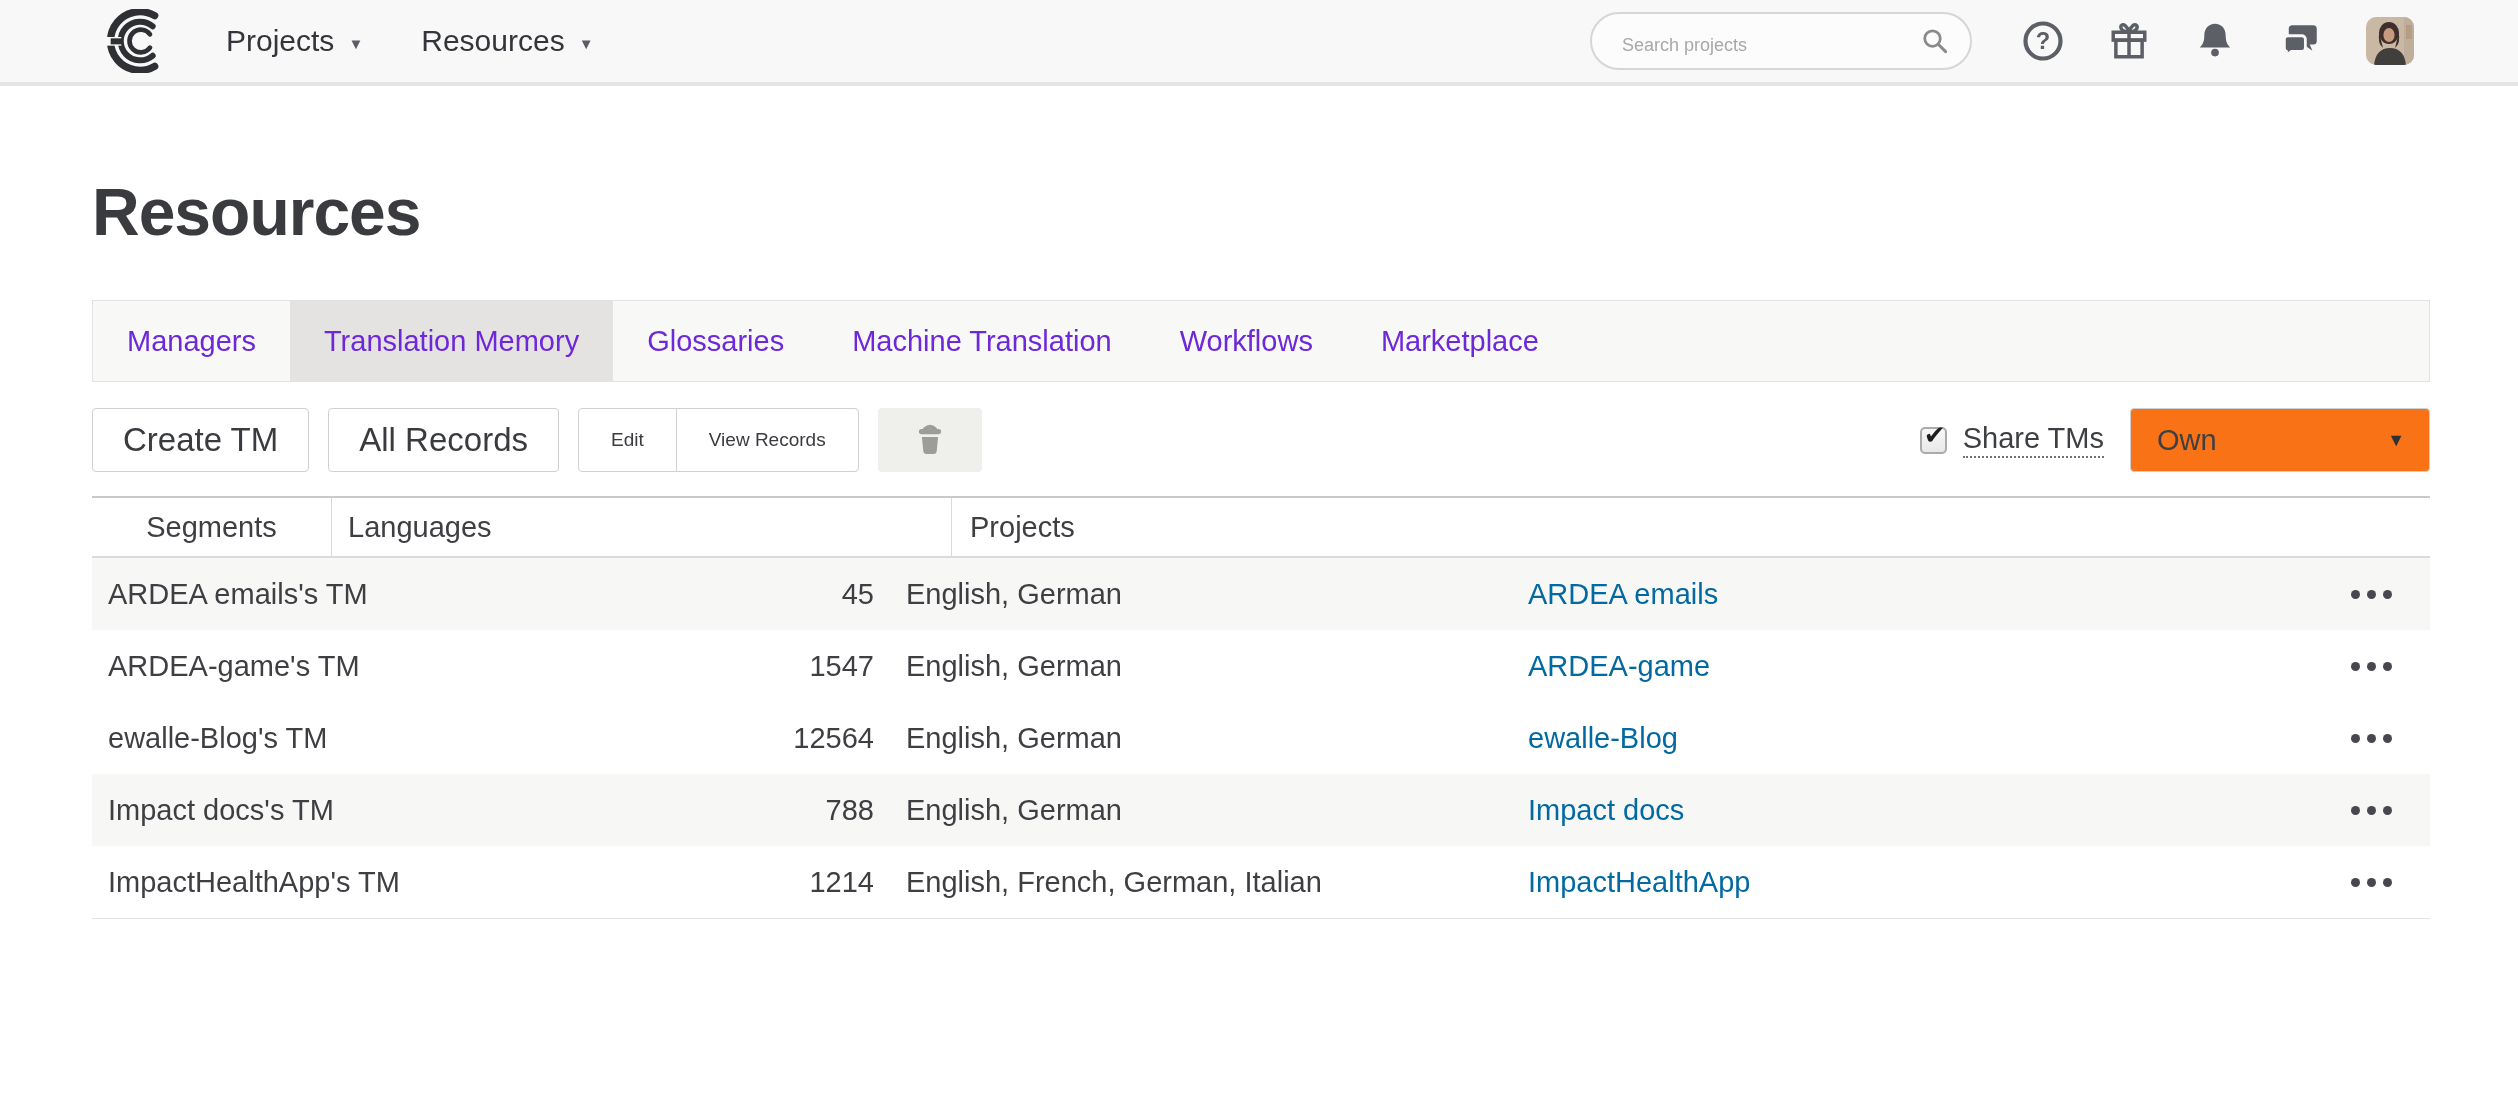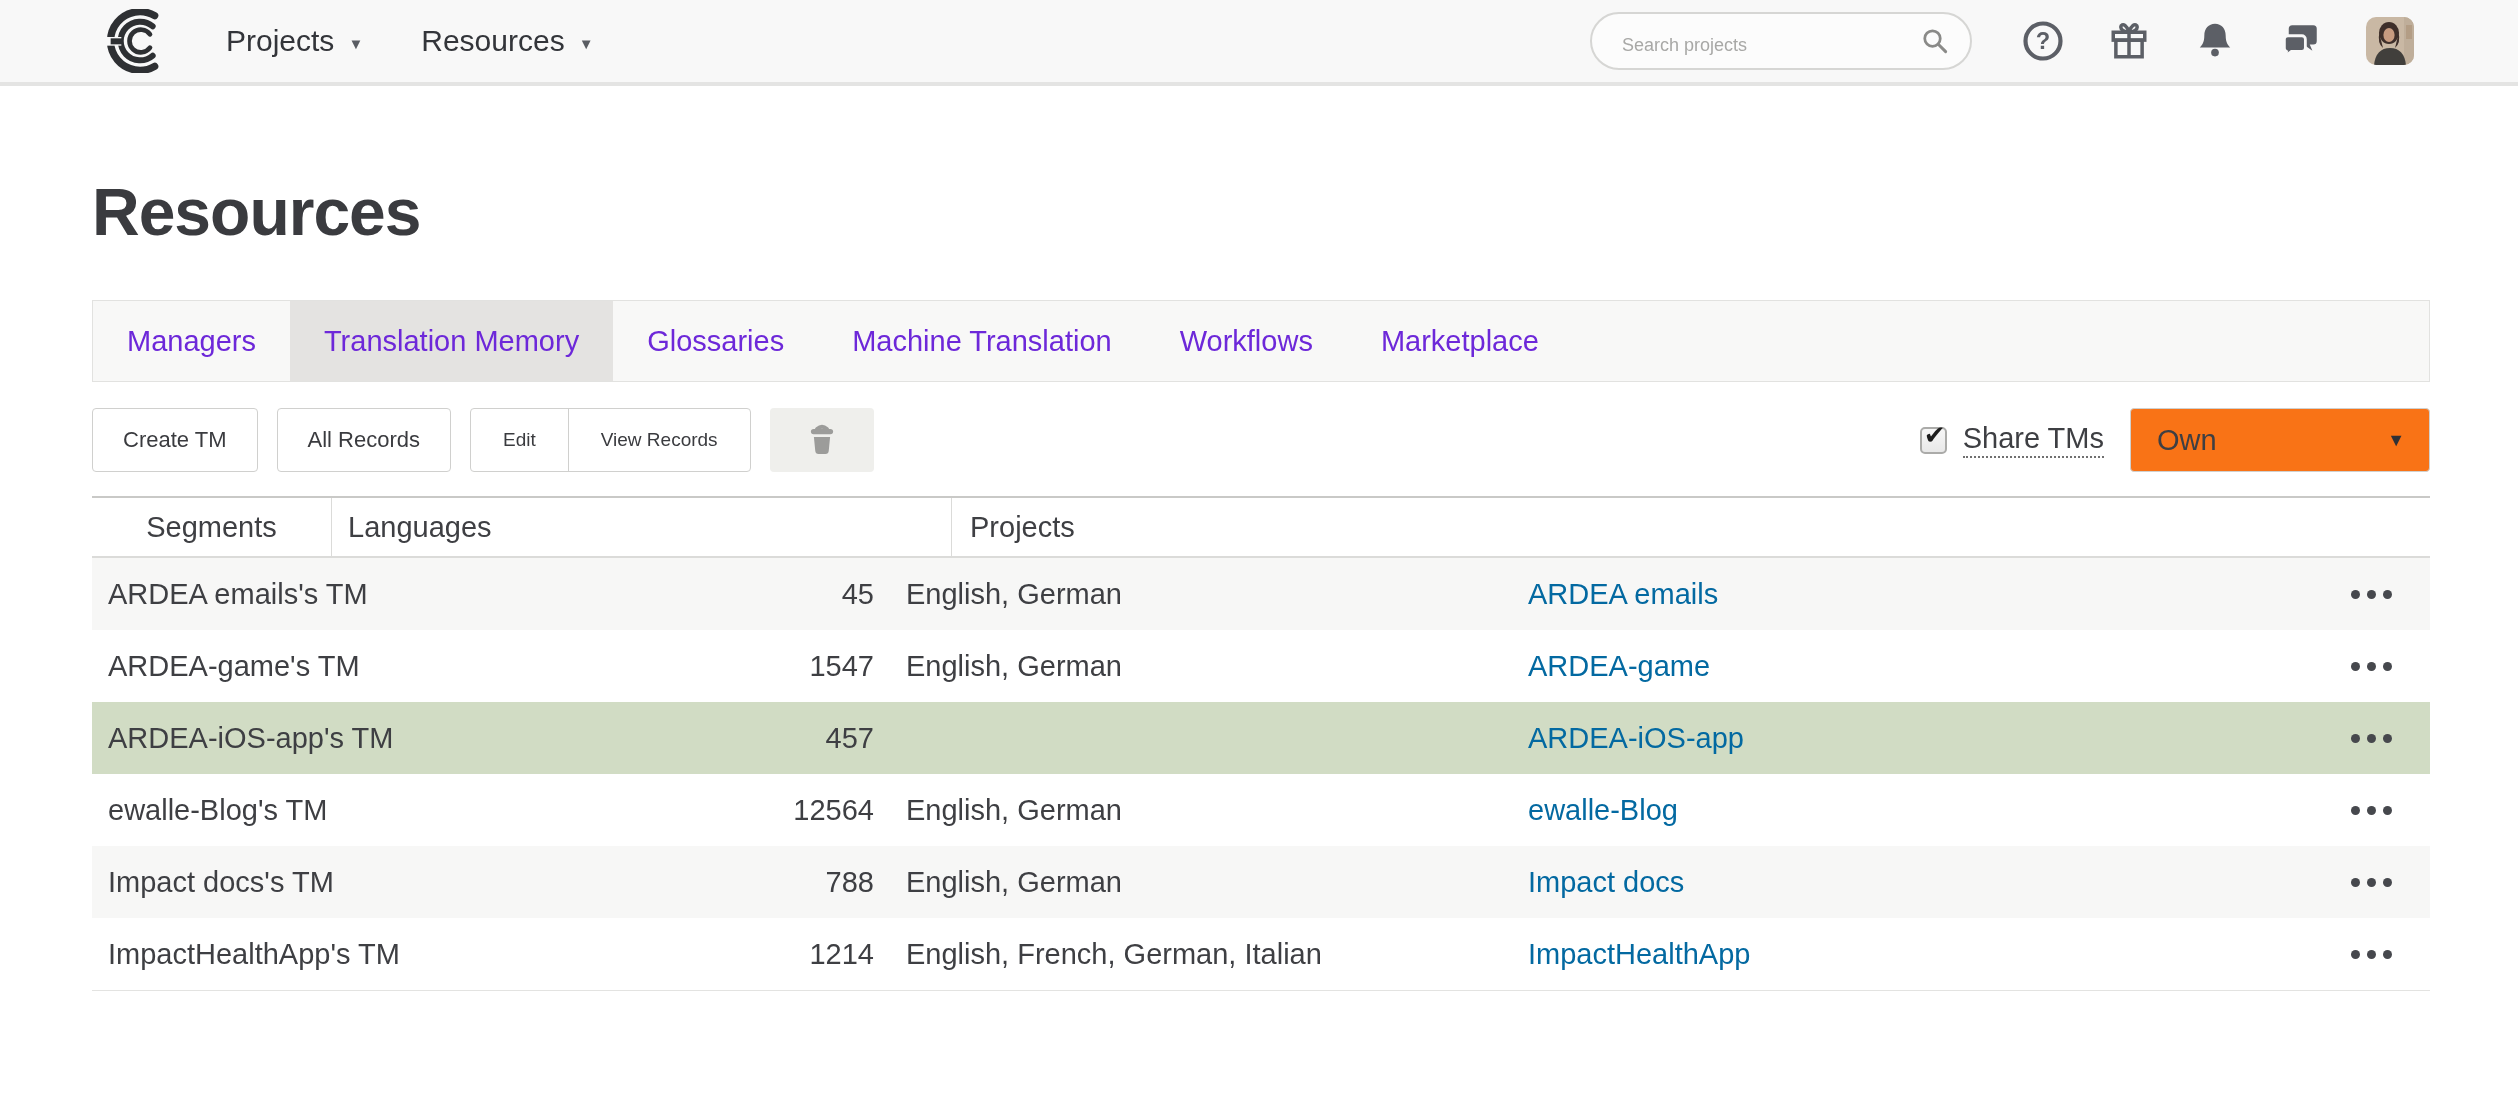--- a/index.html
+++ b/index.html
@@ -35,21 +35,21 @@
 
   
   .tabs { display:flex; border:1px solid #e2e2e0; background:#f8f8f7; height:82px; }
   .tab { padding:0 34px; line-height:80px; font-size:29px; color:#6d28d9;
     cursor:pointer; white-space:nowrap; }
   .tab.active { background:#e4e3e1; }
 
   
   .toolbar { margin-top:26px; display:flex; align-items:center; height:64px; }
   .btn { height:64px; border:1px solid #d0d0ce; border-radius:4px; background:#fff;
-    font-size:22px; color:#3a3b3f; padding:0 30px; cursor:pointer;
+    font-size:33px; color:#3a3b3f; padding:0 30px; cursor:pointer;
     font-family:inherit; display:flex; align-items:center; }
   .btn + .btn, .btn-group, .trash-btn { margin-left:19px; }
   .btn-group { display:flex; border:1px solid #d0d0ce; border-radius:4px;
     background:#fff; height:64px; }
   .btn-group .gbtn { border:none; background:transparent; font-size:19px;
     color:#3a3b3f; padding:0 32px; cursor:pointer; font-family:inherit; }
   .btn-group .gbtn + .gbtn { border-left:1px solid #d0d0ce; }
   .trash-btn { width:104px; height:64px; background:#efefec; border:none;
     border-radius:4px; cursor:pointer; display:flex; align-items:center;
     justify-content:center; }
@@ -238,33 +238,20 @@
       <div class="cell c-lang">English, German</div>
       <div class="cell c-proj">
         <a class="plink">ARDEA-game</a>
         <span class="dots">
           <span class="dot"></span>
           <span class="dot"></span>
           <span class="dot"></span>
         </span>
       </div>
     </div>
-        <div class="trow highlight">
-      <div class="cell c-name">ARDEA-iOS-app's TM</div>
-      <div class="cell c-seg">457</div>
-      <div class="cell c-lang"></div>
-      <div class="cell c-proj">
-        <a class="plink">ARDEA-iOS-app</a>
-        <span class="dots">
-          <span class="dot"></span>
-          <span class="dot"></span>
-          <span class="dot"></span>
-        </span>
-      </div>
-    </div>
         <div class="trow">
       <div class="cell c-name">ewalle-Blog's TM</div>
       <div class="cell c-seg">12564</div>
       <div class="cell c-lang">English, German</div>
       <div class="cell c-proj">
         <a class="plink">ewalle-Blog</a>
         <span class="dots">
           <span class="dot"></span>
           <span class="dot"></span>
           <span class="dot"></span>

